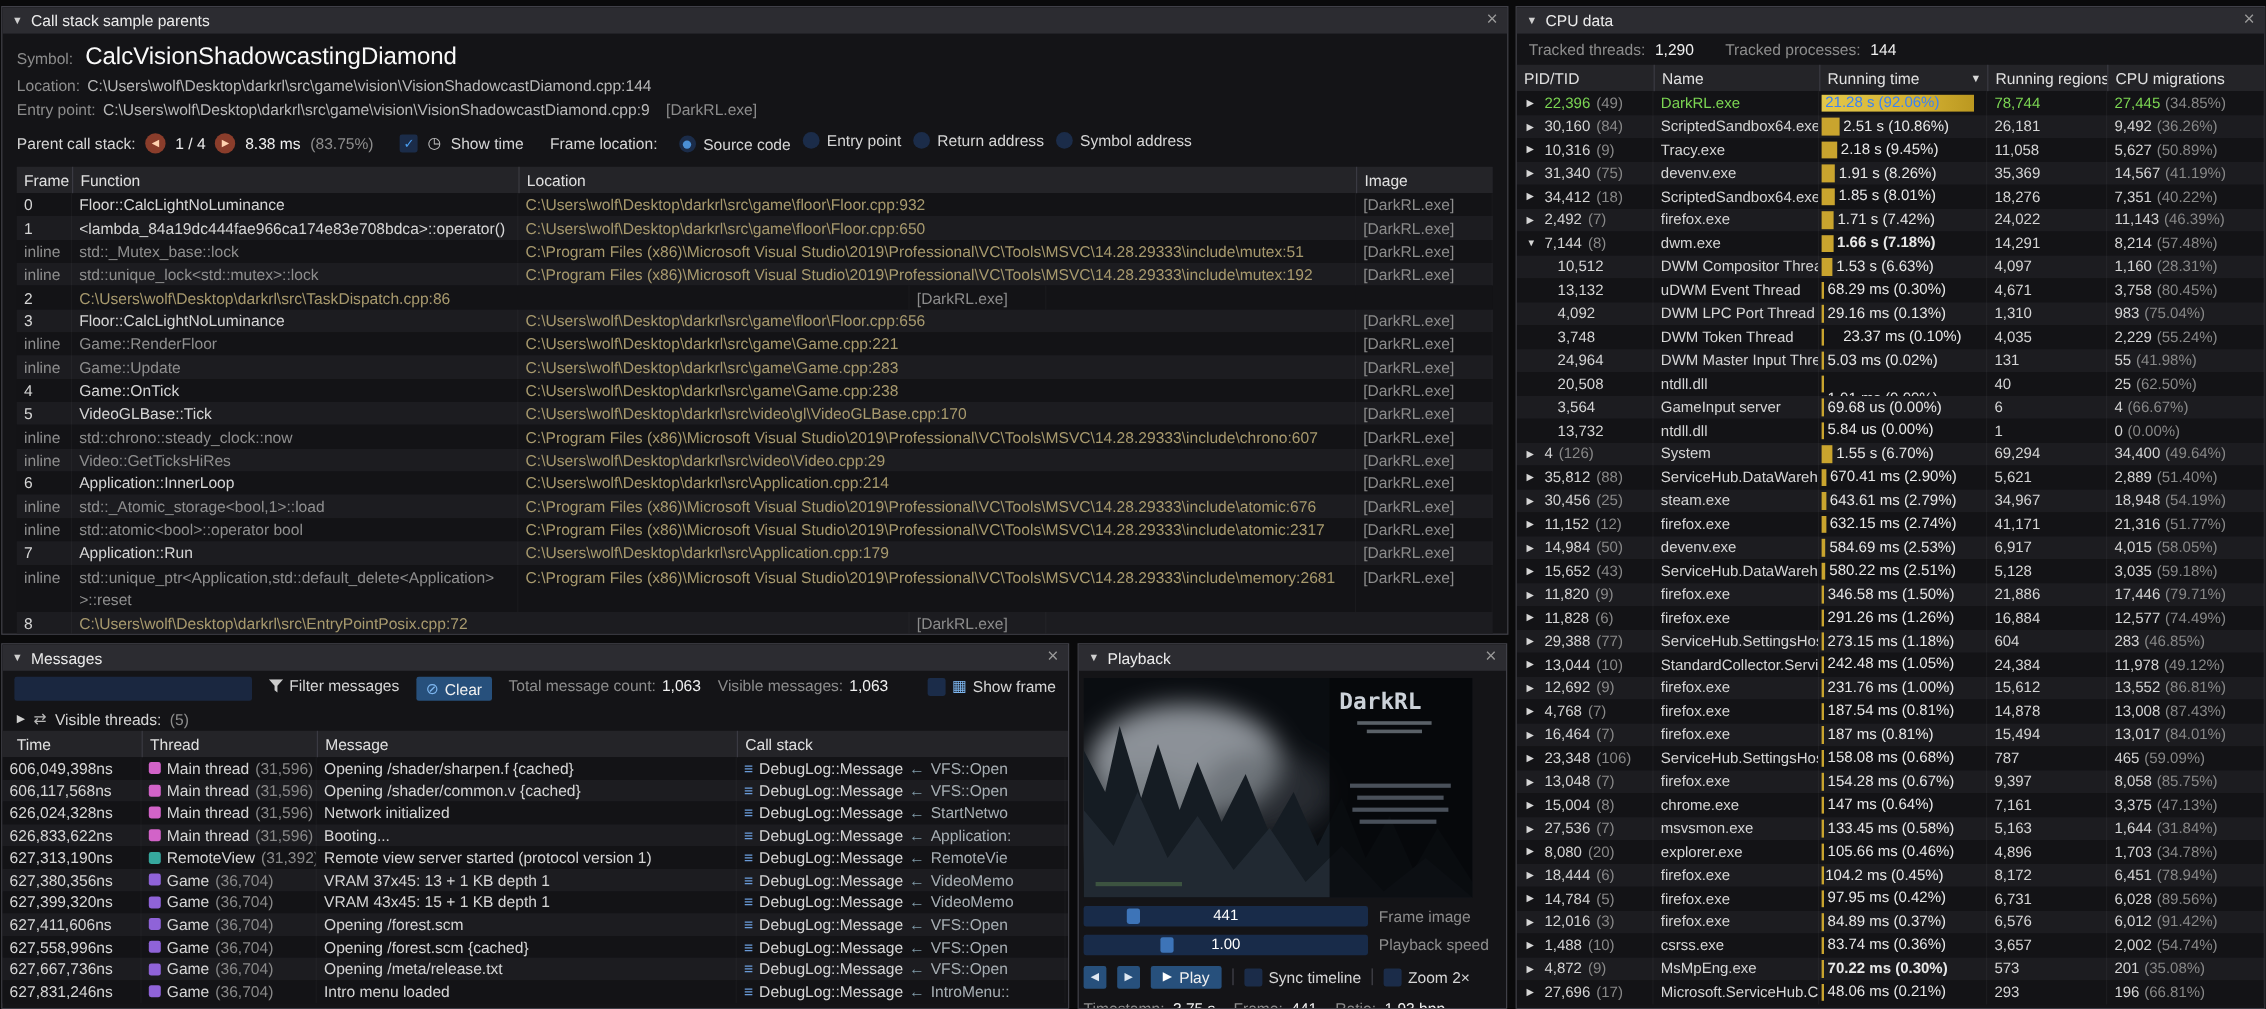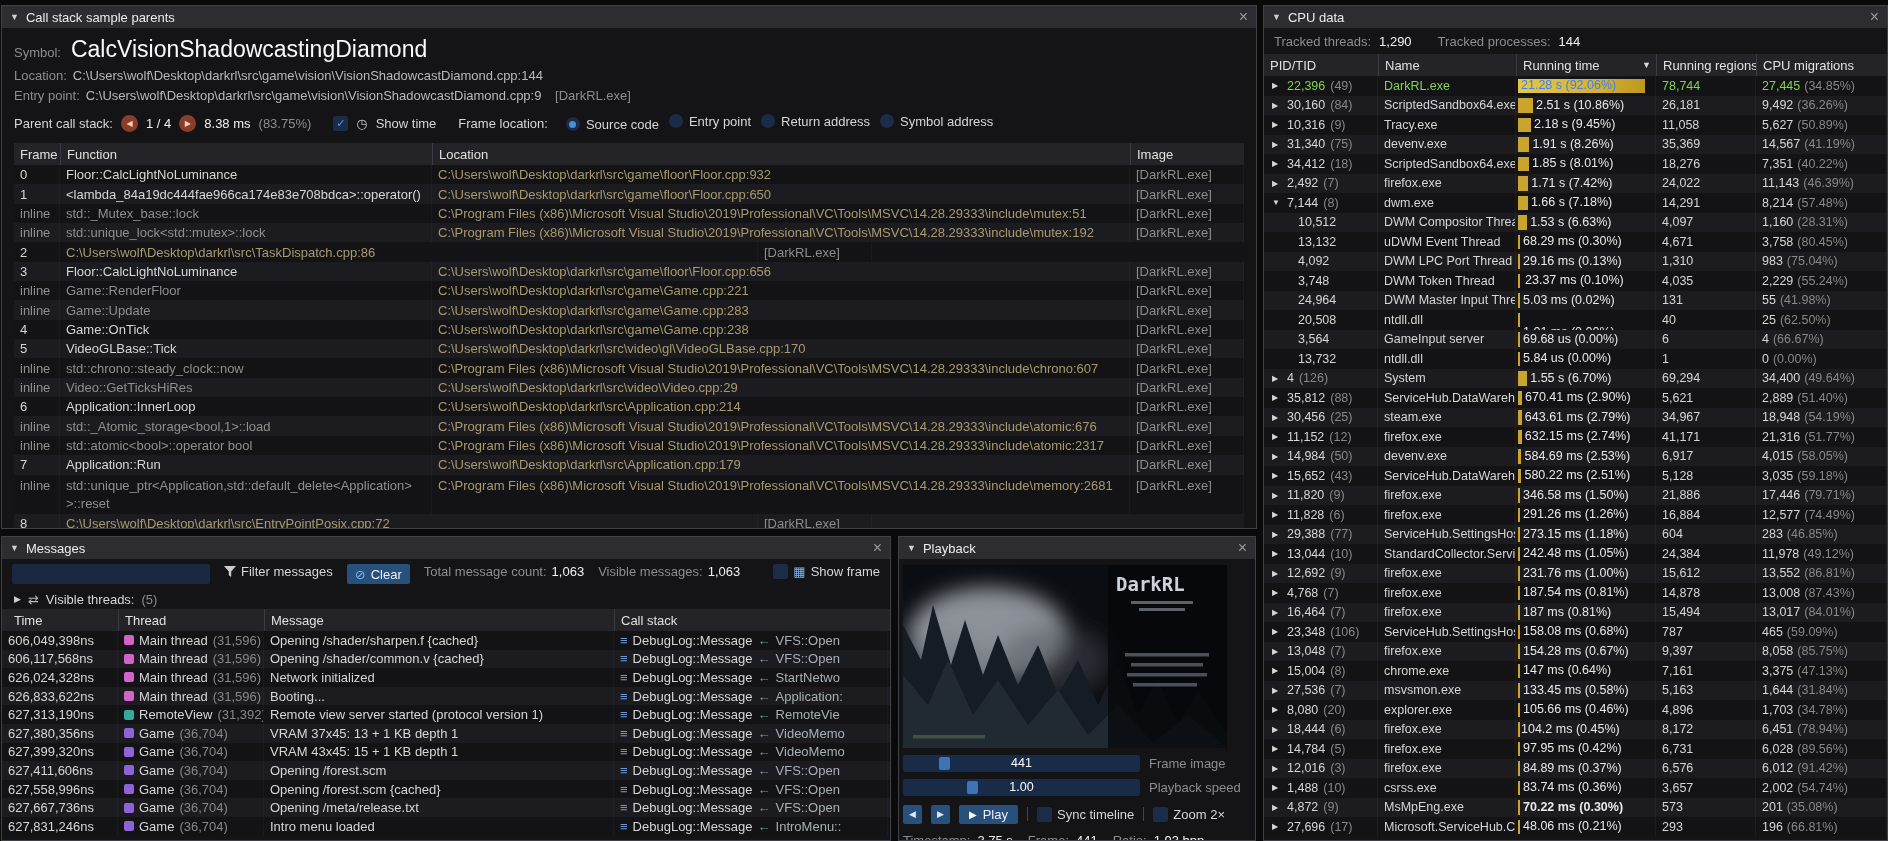--- a/index.html
+++ b/index.html
@@ -9,21 +9,21 @@
   .titlebar{height:22px;background:#2c2c31;display:flex;align-items:center;gap:7px;padding:0 8px;color:#ececec}
   .titlebar .tri{font-size:9px;color:#cfcfcf}
   .titlebar .close{margin-left:auto;color:#9a9a9a;font-size:16px;line-height:1;cursor:default}
   .glabel{color:#8d8d8d}
   .wval{color:#f0f0f0}
   .dim{color:#8f8f8f}
   .dim2{color:#888}
   
   #p-cs .body{padding:8px 12px;position:relative}
   .symline{display:flex;align-items:baseline;gap:10px}
-  .symname{font-size:23px;color:#fafafa}
+  .symname{font-size:20px;color:#fafafa}
   .pline{margin-top:5px;color:#b9b9b9}
   .pline .glabel{margin-right:6px}
   .parentrow{margin-top:9px;display:flex;align-items:center;gap:8px;height:22px}
   .navbtn{width:17px;height:17px;border-radius:50%;background:#8a3d2b;color:#ffd2b0;display:inline-flex;
     align-items:center;justify-content:center;font-size:8px}
   .checkbox{width:15px;height:15px;background:#1b2c49;border-radius:2px;display:inline-flex;align-items:center;justify-content:center}
   .checkbox .chk{color:#4a9df0;font-size:11px;font-weight:bold}
   .clock-ic{color:#c0c0c0;font-size:13px}
   .radio-item{display:inline-flex;align-items:flex-start;gap:6px;margin-left:10px}
   .radio{width:14px;height:14px;border-radius:50%;background:#1b2c49;display:inline-flex;align-items:center;justify-content:center}
@@ -683,21 +683,21 @@
       </div>
       <div class="cpu-row">
         <div class="p-pid">
           <span class="exp">▼</span>
           <span class="pidv">7,144</span>
           <span class="dim2">(8)</span>
         </div>
         <div class="p-name">dwm.exe</div>
         <div class="p-time">
           <span class="bar" style="width: 9.9084px;"></span>
-          <span class="bartxt" style="left: 14.9084px;">1.66 s (7.18%)</span>
+          <span class="bartxt" style="left: 14.9084px; font-weight: bold;">1.66 s (7.18%)</span>
         </div>
         <div class="p-reg">14,291</div>
         <div class="p-mig">
           <span class="mval">8,214</span>
           <span class="dim2">(57.48%)</span>
         </div>
       </div>
       <div class="cpu-row child">
         <div class="p-pid">
           <span class="pidv">10,512</span>
@@ -743,21 +743,21 @@
           <span class="dim2">(75.04%)</span>
         </div>
       </div>
       <div class="cpu-row child">
         <div class="p-pid">
           <span class="pidv">3,748</span>
         </div>
         <div class="p-name">DWM Token Thread</div>
         <div class="p-time">
           <span class="bar" style="width: 2px;"></span>
-          <span class="bartxt" style="left: 9px;">23.37 ms (0.10%)</span>
+          <span class="bartxt" style="left: 20px;">23.37 ms (0.10%)</span>
         </div>
         <div class="p-reg">4,035</div>
         <div class="p-mig">
           <span class="mval">2,229</span>
           <span class="dim2">(55.24%)</span>
         </div>
       </div>
       <div class="cpu-row child">
         <div class="p-pid">
           <span class="pidv">24,964</span>

